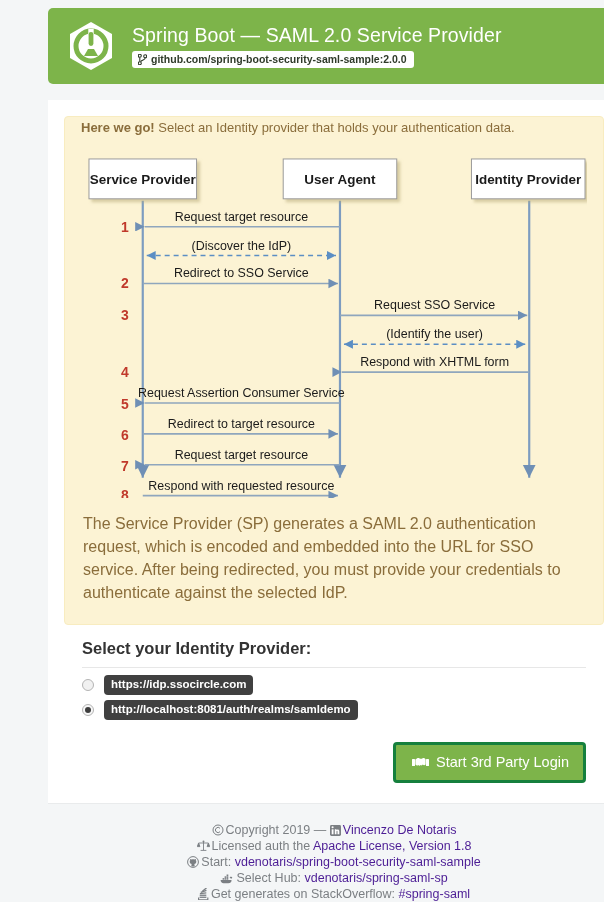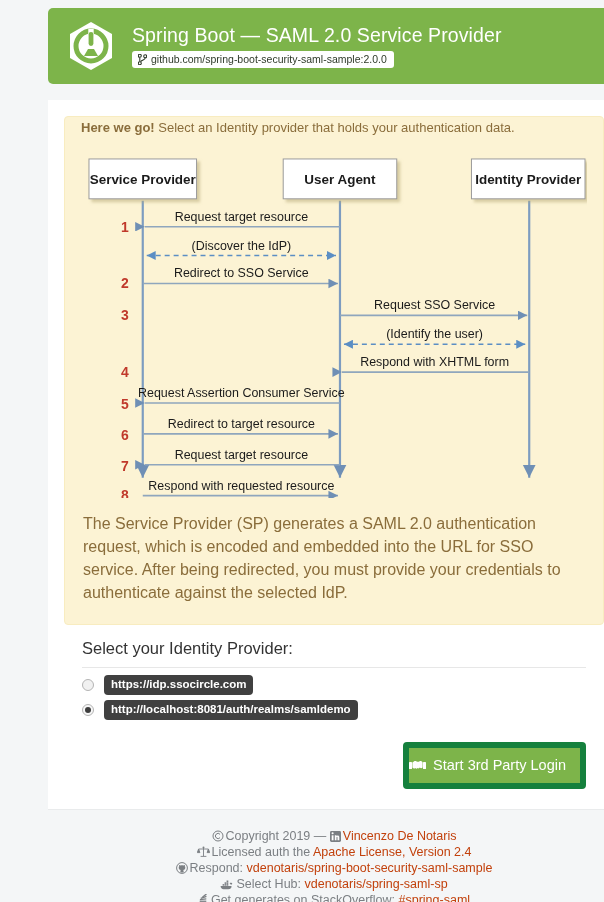--- a/index.html
+++ b/index.html
@@ -49,21 +49,21 @@
     letter-spacing: 0.1px;
     white-space: nowrap;
   }
   .badge {
     margin-top: 5px;
     align-self: flex-start;
     background: #ffffff;
     border-radius: 3px;
     padding: 2px 7px 3px 6px;
     font-size: 10.5px;
-    font-weight: normal;
+    font-weight: bold;
     color: #2f3a2a;
     display: inline-flex;
     align-items: center;
     line-height: 12px;
     white-space: nowrap;
   }
   .badge .bicon {
     display:inline-block;
     margin-right: 4px;
     position: relative; top: 0px;
@@ -105,21 +105,21 @@
     font-size: 16px;
     line-height: 23px;
     color: #8a6d3b;
     margin: 14px 2px 4px 2px;
   }
 
   
   .form-wrap { padding: 14px 18px 0 18px; }
   .form-title {
     font-size: 16.5px;
-    font-weight: normal;
+    font-weight: bold;
     color: #333333;
     margin: 0 0 9px 0;
   }
   .radio-list { border-top: 1px solid #e7e7e7; padding-top: 6px; }
   .radio-row {
     display: flex;
     align-items: center;
     height: 23px;
     margin-bottom: 2px;
   }
@@ -154,25 +154,25 @@
     white-space: nowrap;
   }
   .btn-row {
     display: flex;
     justify-content: flex-end;
     padding: 18px 0 20px 0;
   }
   .btn {
     background: #7db44a;
     color: #ffffff;
-    border: 6px solid #15803d;
+    border: 3px solid #15803d;
     border-radius: 4px;
     font-size: 14.5px;
     line-height: 18px;
-    padding: 8px 14px 9px 0;
+    padding: 8px 14px 9px 16px;
     display: inline-flex;
     align-items: center;
     cursor: pointer;
     font-family: "Liberation Sans", sans-serif;
   }
   .btn .hicon { margin-right: 7px; display:inline-flex; }
   .btn svg { display:block; }
 
   
   .footer {
@@ -180,21 +180,21 @@
     margin-top: 0px;
     padding-top: 18px;
     text-align: center;
     color: #7b7f83;
     font-size: 12.5px;
     line-height: 16px;
   }
   .footer .fline { margin: 0 0 0 0; height: 16px; white-space: nowrap; }
   .footer .fgap { height: 12px; }
   .footer a, .footer .lnk {
-    color: #c2410c;
+    color: #4c1d95;
     text-decoration: none;
   }
   .fico {
     display: inline-block;
     vertical-align: -2px;
     margin-right: 2px;
   }
   .fico svg { display: block; }
 </style>
 </head>
@@ -378,30 +378,30 @@
             <g stroke="#7b7f83" stroke-width="0.9" fill="none">
               <path d="M6.5 1.6 L6.5 10.2"></path>
               <path d="M1.6 3 L11.4 3"></path>
               <path d="M3.6 10.4 L9.4 10.4"></path>
               <path d="M1.6 3 L0.3 6.6 L2.9 6.6 Z" fill="#7b7f83"></path>
               <path d="M11.4 3 L10.1 6.6 L12.7 6.6 Z" fill="#7b7f83"></path>
             </g>
             <circle cx="6.5" cy="1.4" r="1" fill="#7b7f83"></circle>
           </svg>
         </span><span>Licensed auth the</span>
-        <span class="lnk">Apache License, Version 2.4</span>
+        <span class="lnk">Apache License, Version 1.8</span>
       </div>
 
       <div class="fline">
         <span class="fico">
           <svg width="12" height="12" viewBox="0 0 12 12" xmlns="http://www.w3.org/2000/svg">
             <circle cx="6" cy="6" r="5.4" fill="none" stroke="#7b7f83" stroke-width="1"></circle>
             <path d="M4.4 10.6 L4.4 8.9 C4.4 8.3 4.8 8 4.8 8 C3.3 7.9 2.7 7 2.7 5.6 C2.7 4.9 3 4.5 3.2 4.2 C3.1 4 3 3.5 3.3 2.9 C3.3 2.9 3.9 2.9 4.6 3.5 C5.5 3.25 6.5 3.25 7.4 3.5 C8.1 2.9 8.7 2.9 8.7 2.9 C9 3.5 8.9 4 8.8 4.2 C9 4.5 9.3 4.9 9.3 5.6 C9.3 7 8.7 7.9 7.2 8 C7.2 8 7.6 8.35 7.6 9 L7.6 10.6" fill="#7b7f83"></path>
           </svg>
-        </span><span>Respond:</span>
+        </span><span>Start:</span>
         <span class="lnk">vdenotaris/spring-boot-security-saml-sample</span>
       </div>
 
       <div class="fline">
         <span class="fico">
           <svg width="14" height="11" viewBox="0 0 14 11" xmlns="http://www.w3.org/2000/svg">
             <g fill="#7b7f83">
               <rect x="2.6" y="5.1" width="1.7" height="1.6"></rect>
               <rect x="4.6" y="5.1" width="1.7" height="1.6"></rect>
               <rect x="6.6" y="5.1" width="1.7" height="1.6"></rect>

